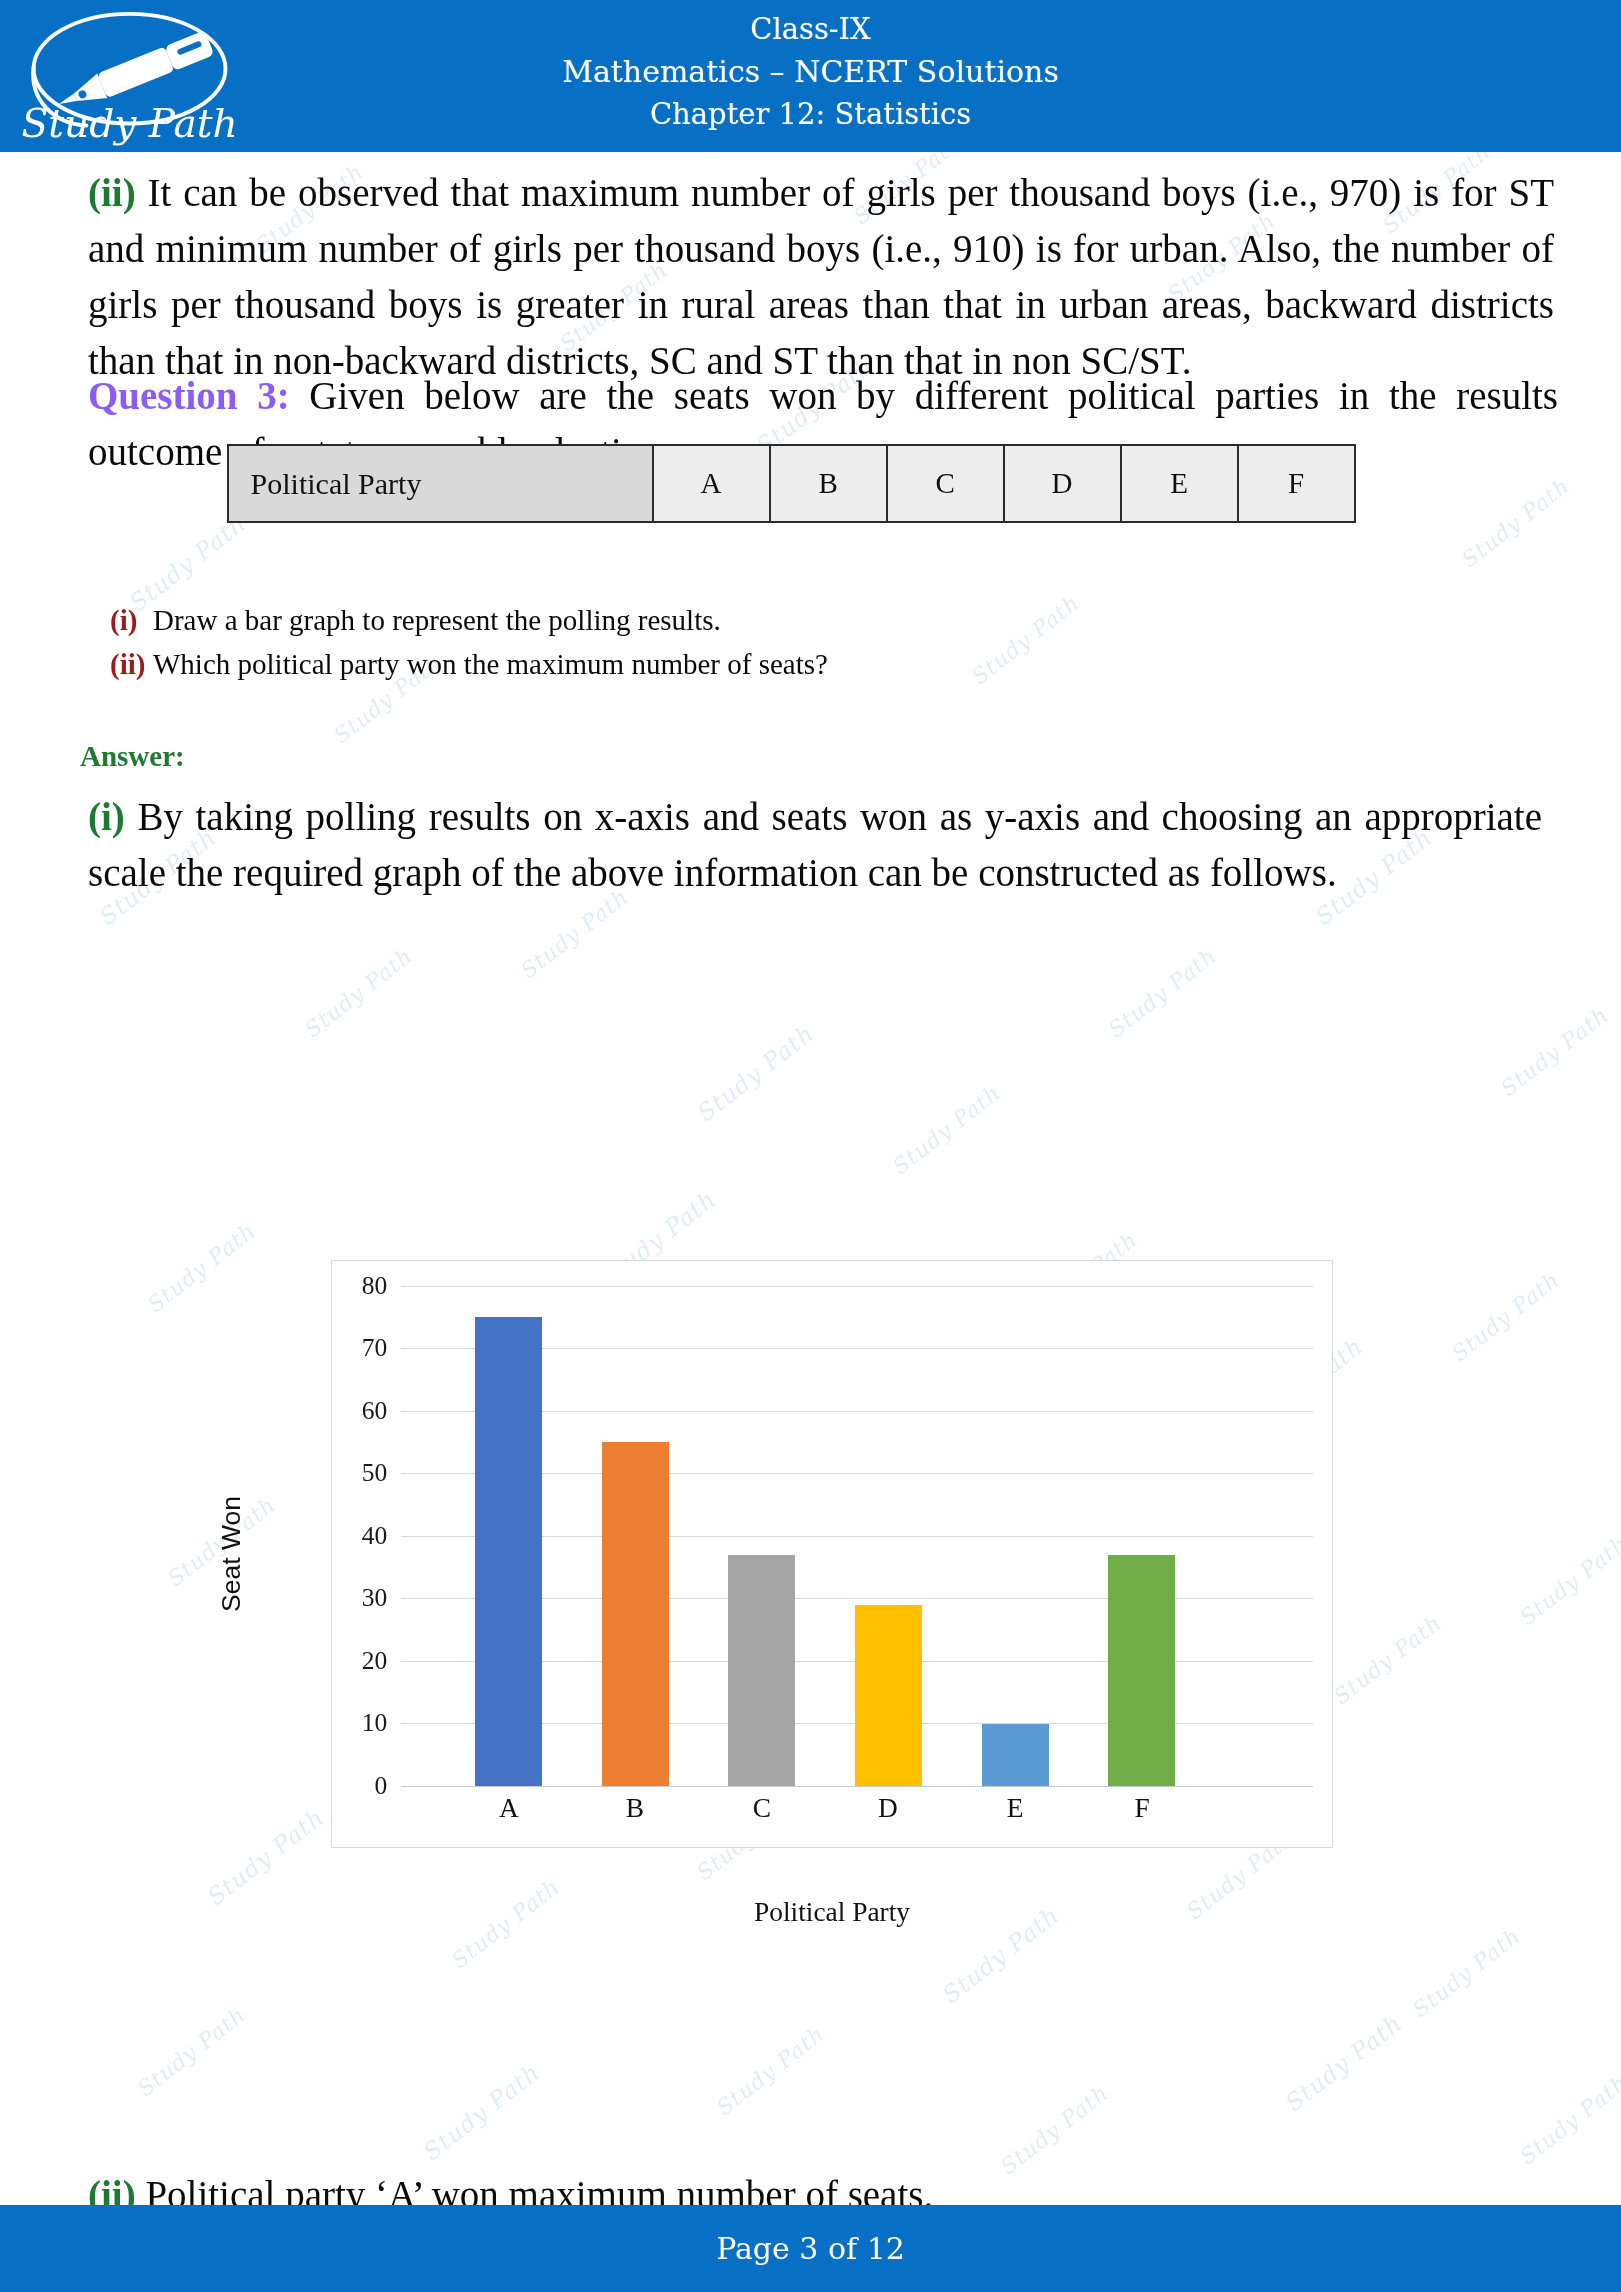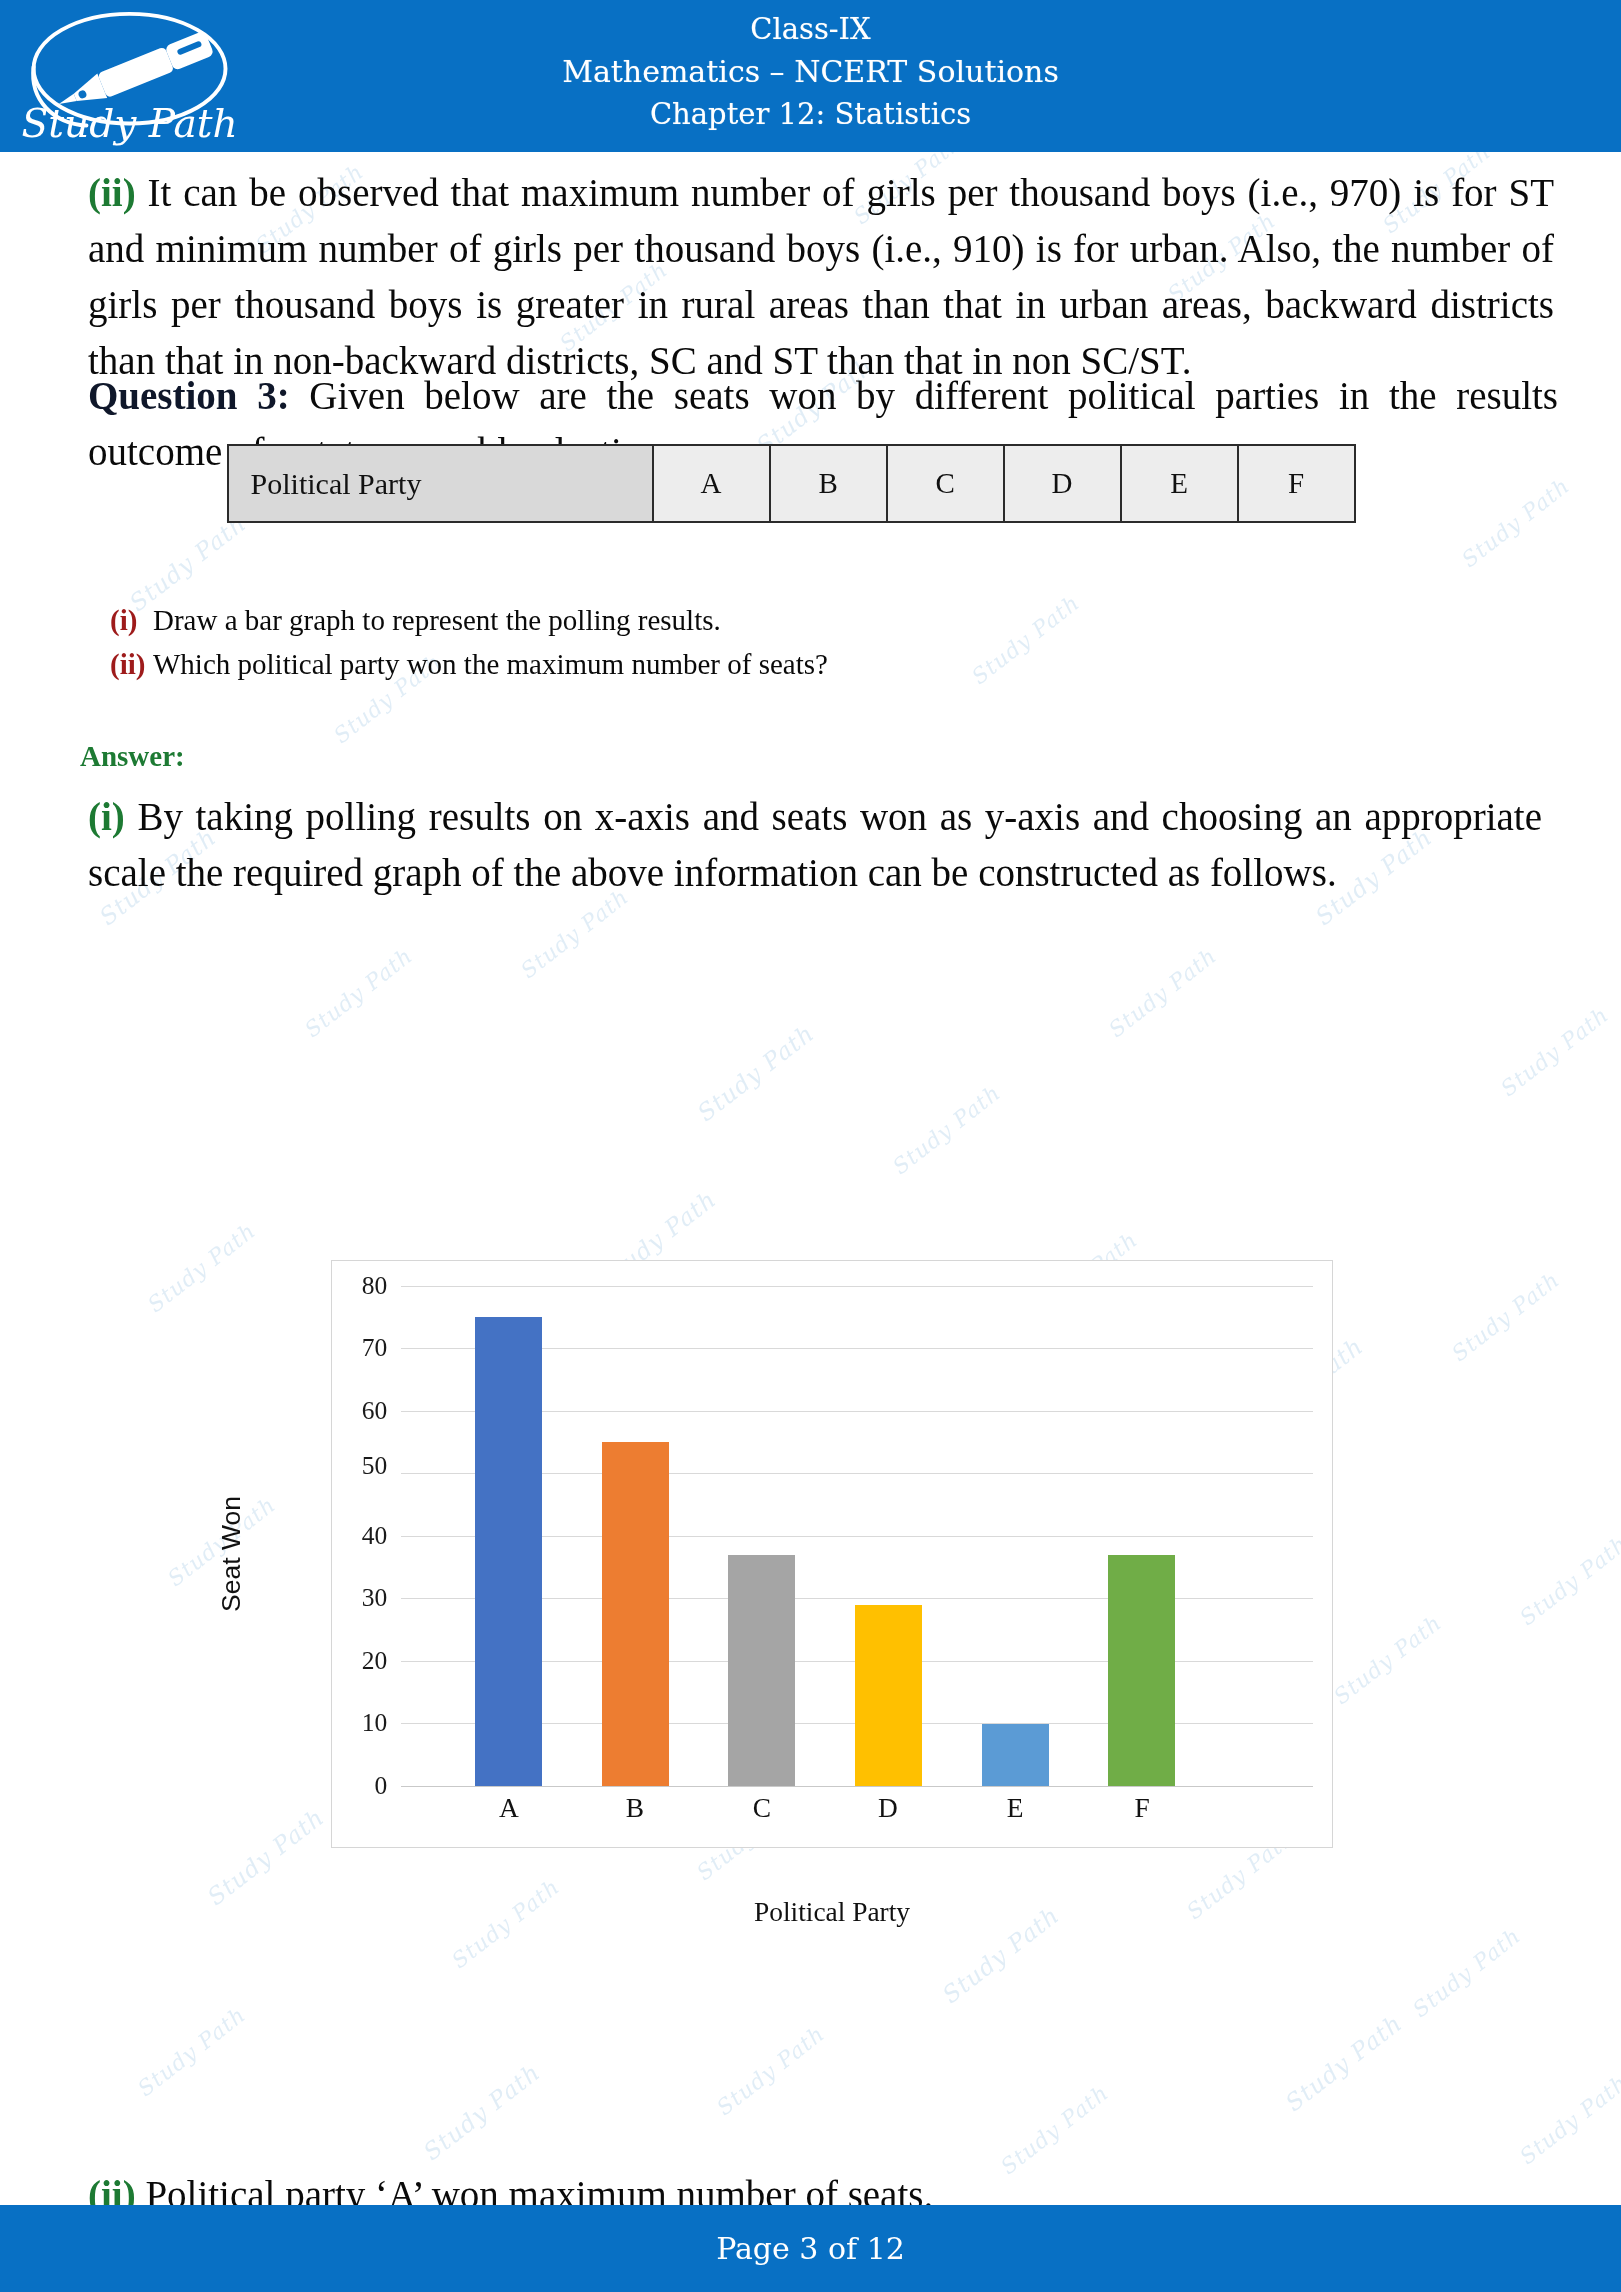--- a/index.html
+++ b/index.html
@@ -55,21 +55,21 @@
   }
   p.para{
     margin:8px;
     font-family:"Liberation Serif", serif;
     font-size:39px;
     line-height:1.44;
     color:#0a0a0a;
     text-align:justify;
   }
   .mark-green{color:#1d7a33;font-weight:600;}
-  .mark-red{color:#0f172a;font-weight:600;}
+  .mark-red{color:#8b5cf6;font-weight:600;}
   .mark-darkred{color:#9e1b1b;font-weight:600;}
 
   #p-ii-1{position:absolute;left:80px;top:4.9px;width:1466px;}
   #q3{position:absolute;left:80px;top:208px;width:1470px;}
 
   
   .tbl-wrap{position:absolute;left:227px;top:292px;}
   table.data{
     border-collapse:collapse;
     font-family:"Liberation Serif", serif;
@@ -292,21 +292,21 @@
               <div class="ytick" style="top: 500px;">0</div>
               <div class="gridline" style="top: 437px;"></div>
               <div class="ytick" style="top: 437px;">10</div>
               <div class="gridline" style="top: 375px;"></div>
               <div class="ytick" style="top: 375px;">20</div>
               <div class="gridline" style="top: 312px;"></div>
               <div class="ytick" style="top: 312px;">30</div>
               <div class="gridline" style="top: 250px;"></div>
               <div class="ytick" style="top: 250px;">40</div>
               <div class="gridline" style="top: 187px;"></div>
-              <div class="ytick" style="top: 180px; margin-left: 24px;">50</div>
+              <div class="ytick" style="top: 187px; margin-left: 24px;">50</div>
               <div class="gridline" style="top: 125px;"></div>
               <div class="ytick" style="top: 125px;">60</div>
               <div class="gridline" style="top: 62px;"></div>
               <div class="ytick" style="top: 62px; text-align: center;">70</div>
               <div class="gridline" style="top: 0px;"></div>
               <div class="ytick" style="top: 0px;">80</div>
             </div>
           <div class="bars" id="bars">
               <div class="bar" style="left: 74px; width: 67px; height: 469px; background: rgb(68, 114, 196);"></div>
               <div class="xlabel" style="left: 108px;">A</div>

